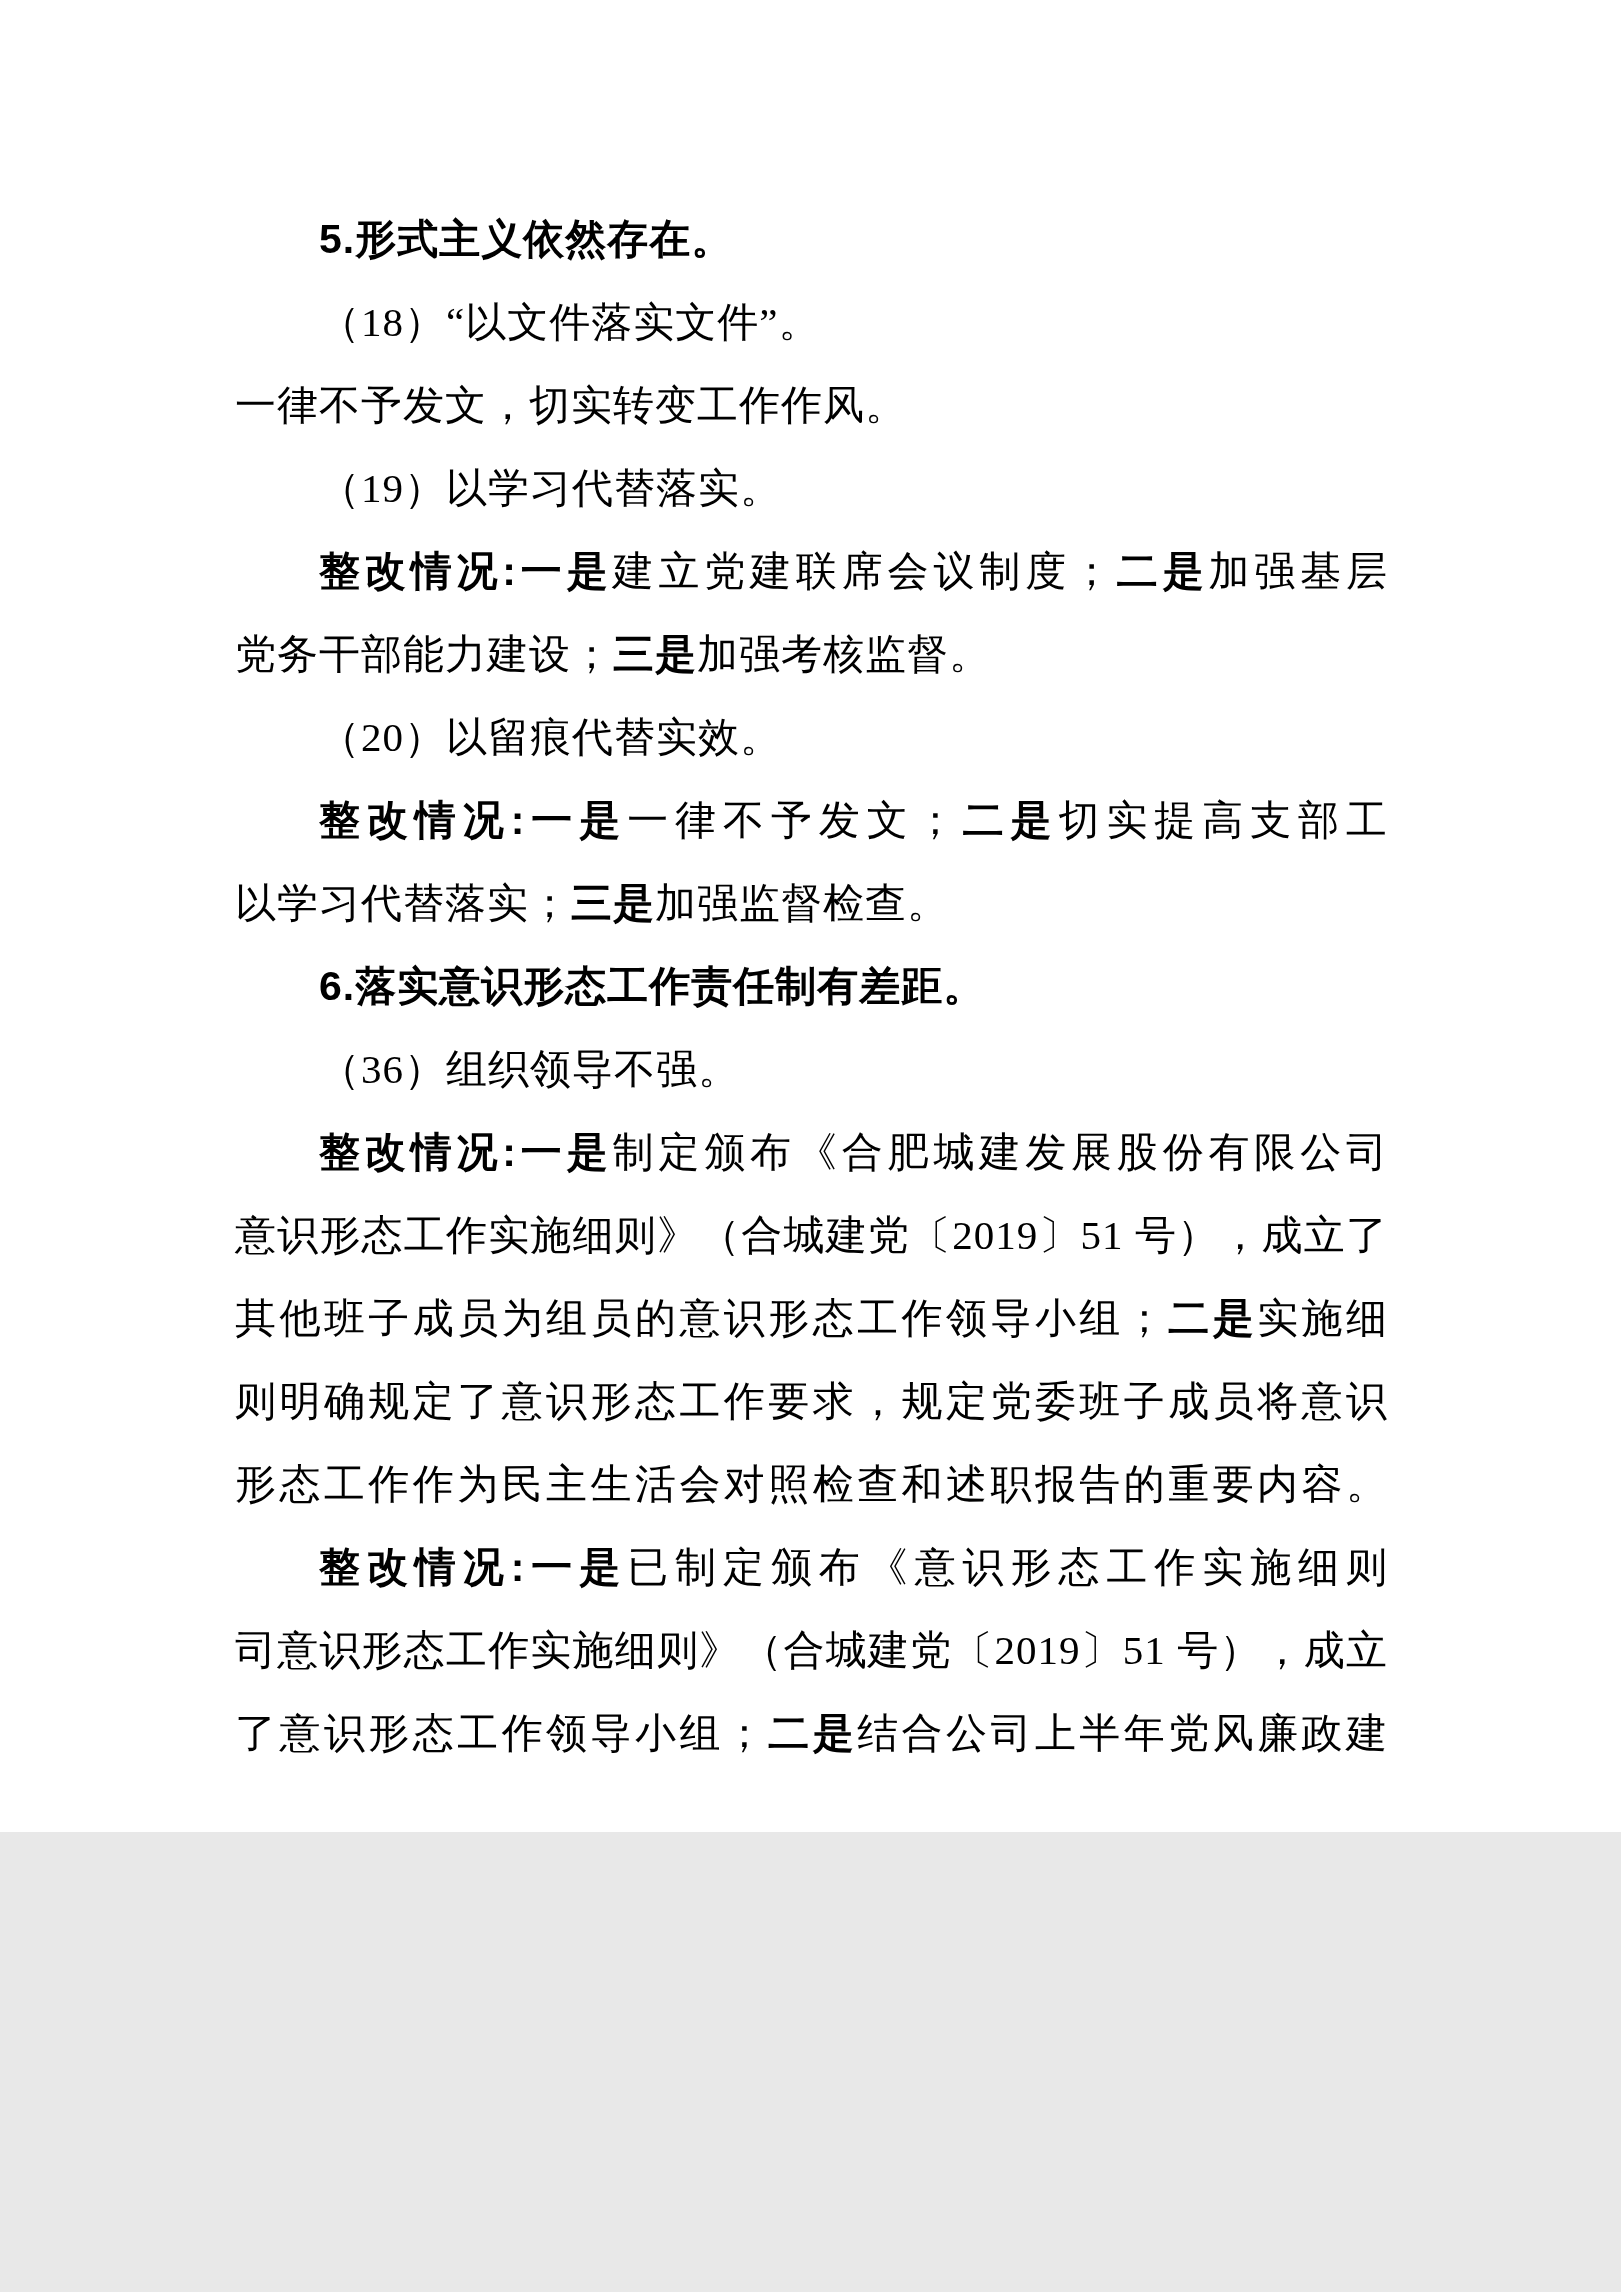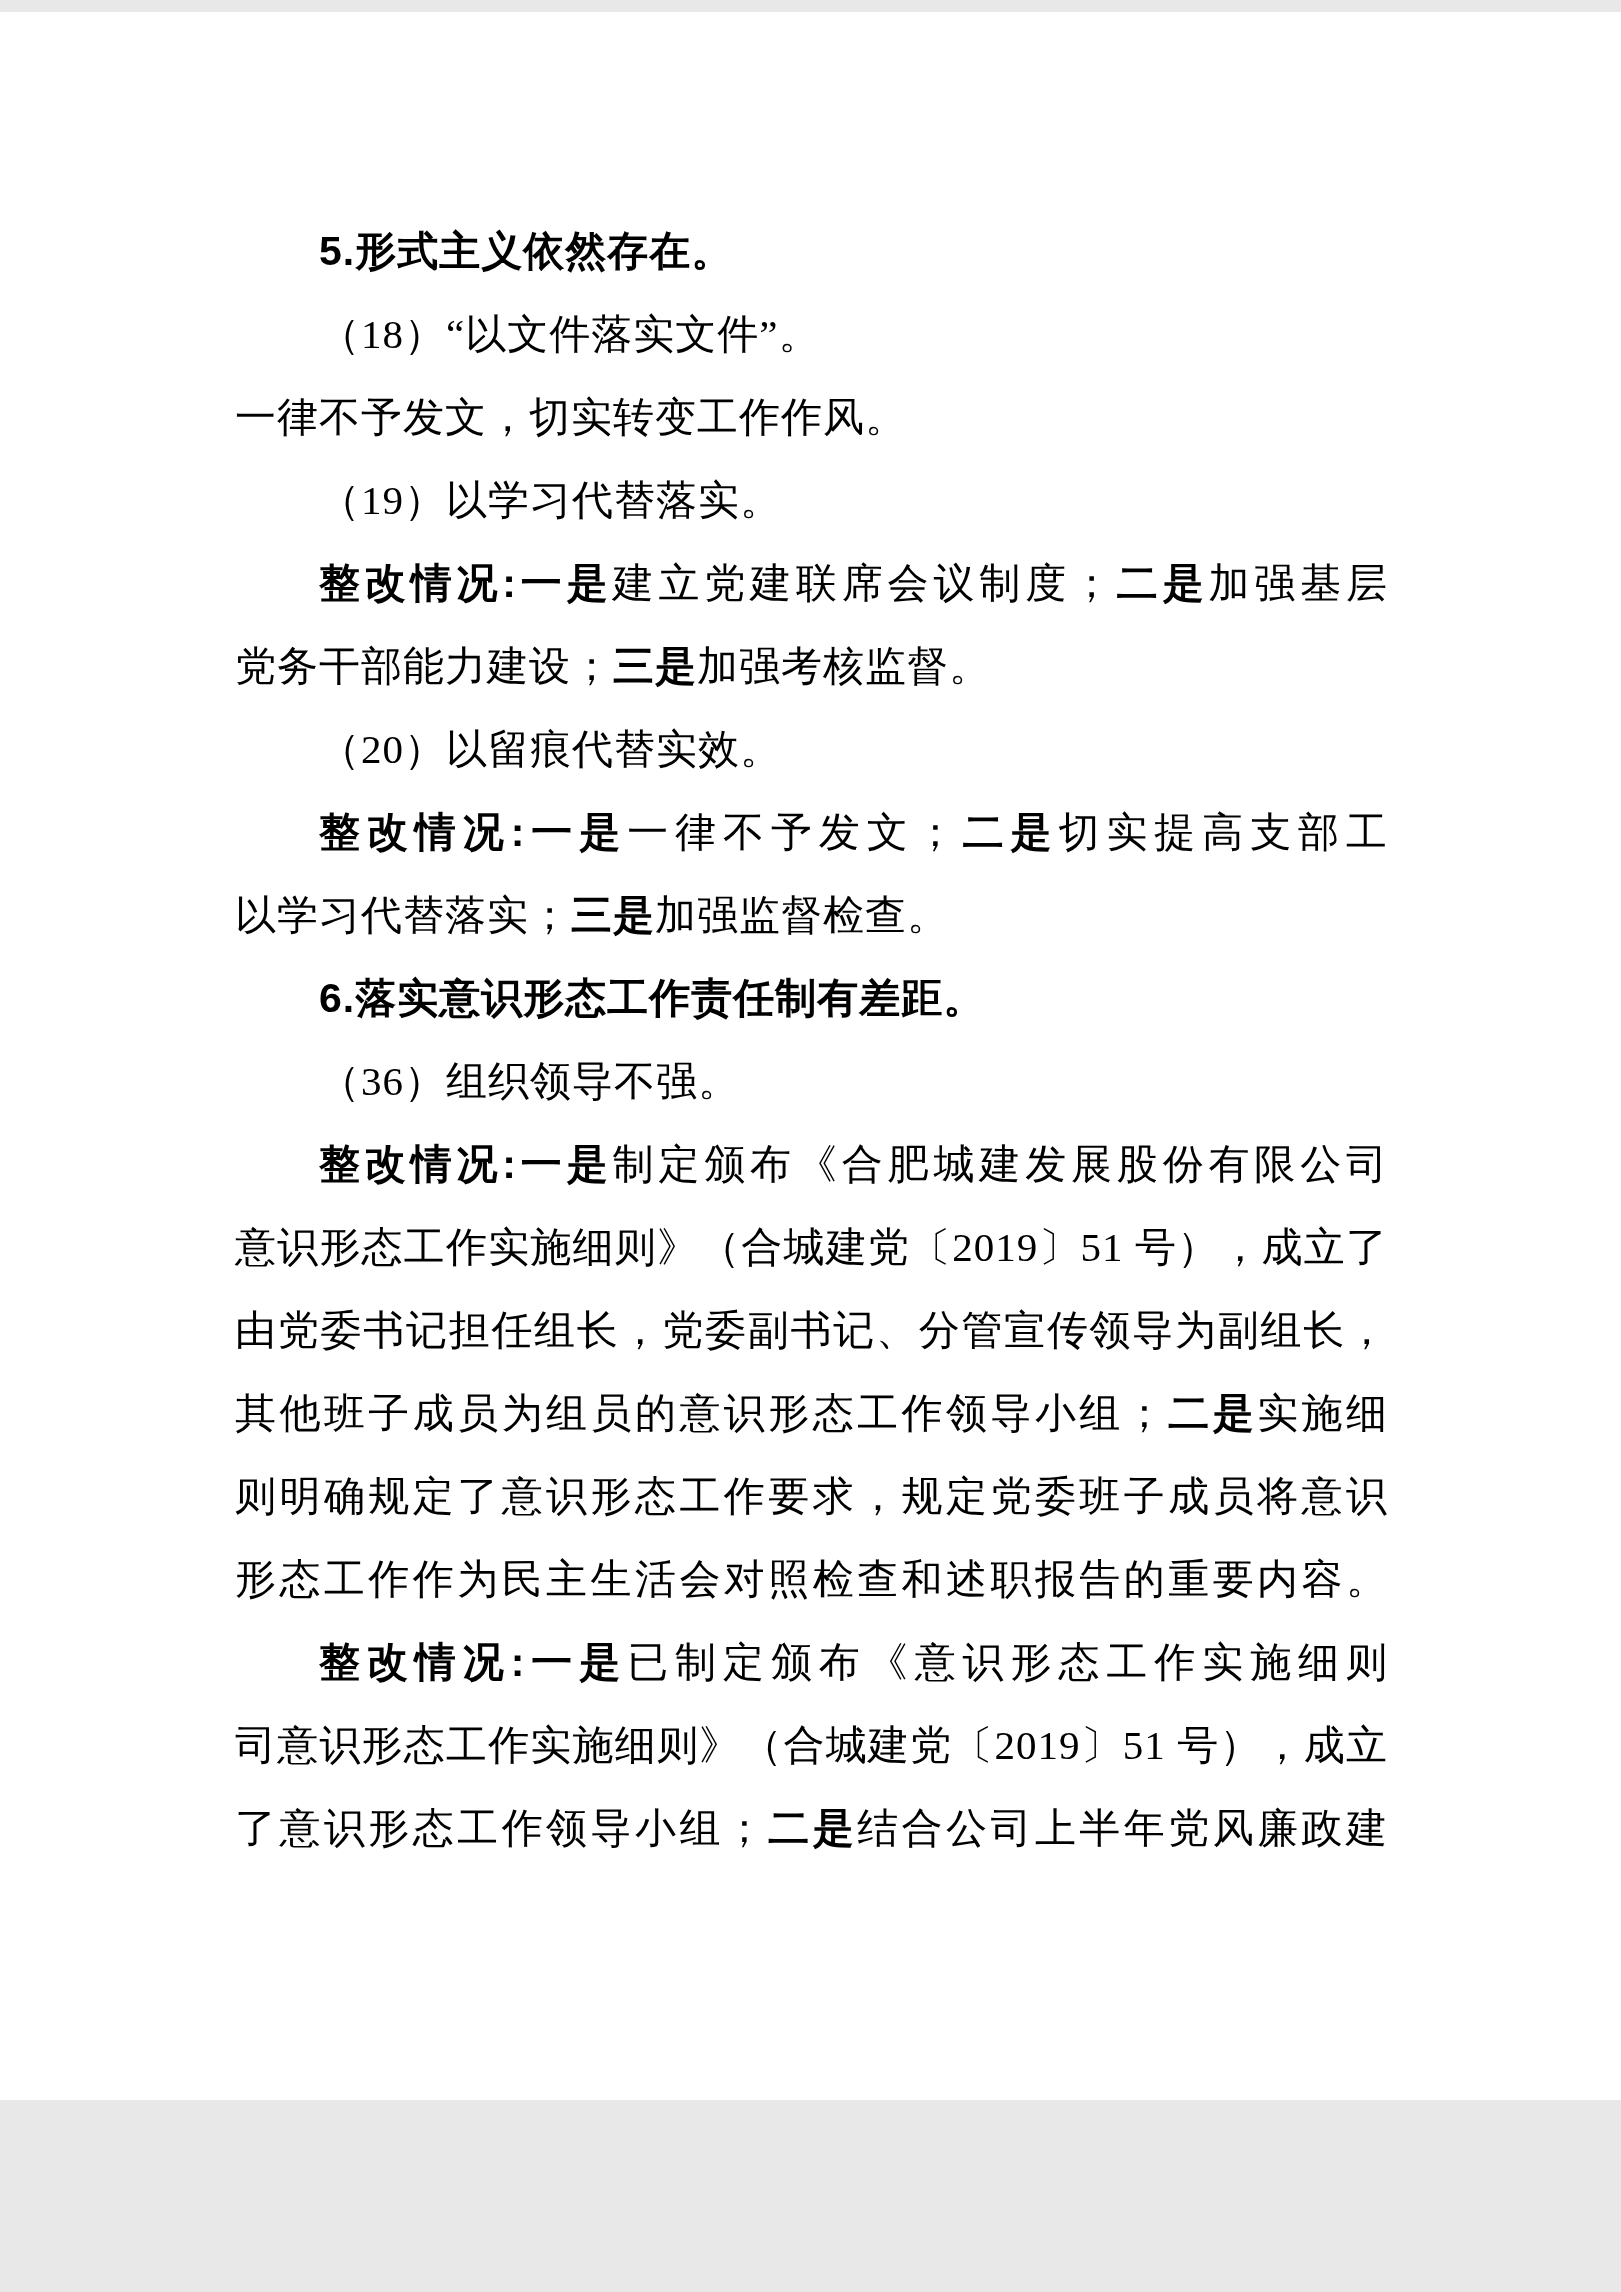--- a/index.html
+++ b/index.html
@@ -3,22 +3,22 @@
 <meta charset="utf-8">
 <style>
   html, body {
     margin: 0;
     padding: 0;
     background: #e8e8e8;
   }
   .page {
     position: relative;
     width: 1621px;
-    height: 2088px;
-    margin: 12px auto;
+    height: 1832px;
+    margin: 0 auto;
     background: #ffffff;
     color: #000000;
     font-family: "Liberation Serif", serif;
     overflow: hidden;
   }
   .doc-body {
     position: absolute;
     left: 235px;
     top: 198px;
     width: 1153px;
@@ -67,21 +67,20 @@
       <div class="line indent"><span>（19）以学习代替落实。</span></div>
       <div class="line indent justify"><span class="bold">整改情况:</span><span class="bold">一是</span><span>建立党建联席会议制度；</span><span class="bold">二是</span><span>加强基层</span></div>
       <div class="line"><span>党务干部能力建设；</span><span class="bold">三是</span><span>加强考核监督。</span></div>
       <div class="line indent"><span>（20）以留痕代替实效。</span></div>
       <div class="line indent justify"><span class="bold">整改情况:</span><span class="bold">一是</span><span>一律不予发文；</span><span class="bold">二是</span><span>切实提高支部工</span></div>
       <div class="line"><span>以学习代替落实；</span><span class="bold">三是</span><span>加强监督检查。</span></div>
       <div class="line indent"><span class="bold">6.落实意识形态工作责任制有差距。</span></div>
       <div class="line indent"><span>（36）组织领导不强。</span></div>
       <div class="line indent justify"><span class="bold">整改情况:</span><span class="bold">一是</span><span>制定颁布《合肥城建发展股份有限公司</span></div>
       <div class="line justify"><span>意识形态工作实施细则》（合城建党〔2019〕51 号），成立了</span></div>
-      <div class="line justify"><span>由党委书记担任组长，党委副书记、分管宣传领导为副组长，</span></div>
       <div class="line justify"><span>其他班子成员为组员的意识形态工作领导小组；</span><span class="bold">二是</span><span>实施细</span></div>
       <div class="line justify"><span>则明确规定了意识形态工作要求，规定党委班子成员将意识</span></div>
       <div class="line justify"><span>形态工作作为民主生活会对照检查和述职报告的重要内容。</span></div>
       <div class="line indent justify"><span class="bold">整改情况:</span><span class="bold">一是</span><span>已制定颁布《意识形态工作实施细则</span></div>
       <div class="line justify"><span>司意识形态工作实施细则》（合城建党〔2019〕51 号），成立</span></div>
       <div class="line justify"><span>了意识形态工作领导小组；</span><span class="bold">二是</span><span>结合公司上半年党风廉政建</span></div>
     </div>
   <div class="page-footer">8</div>
 </div>
 

